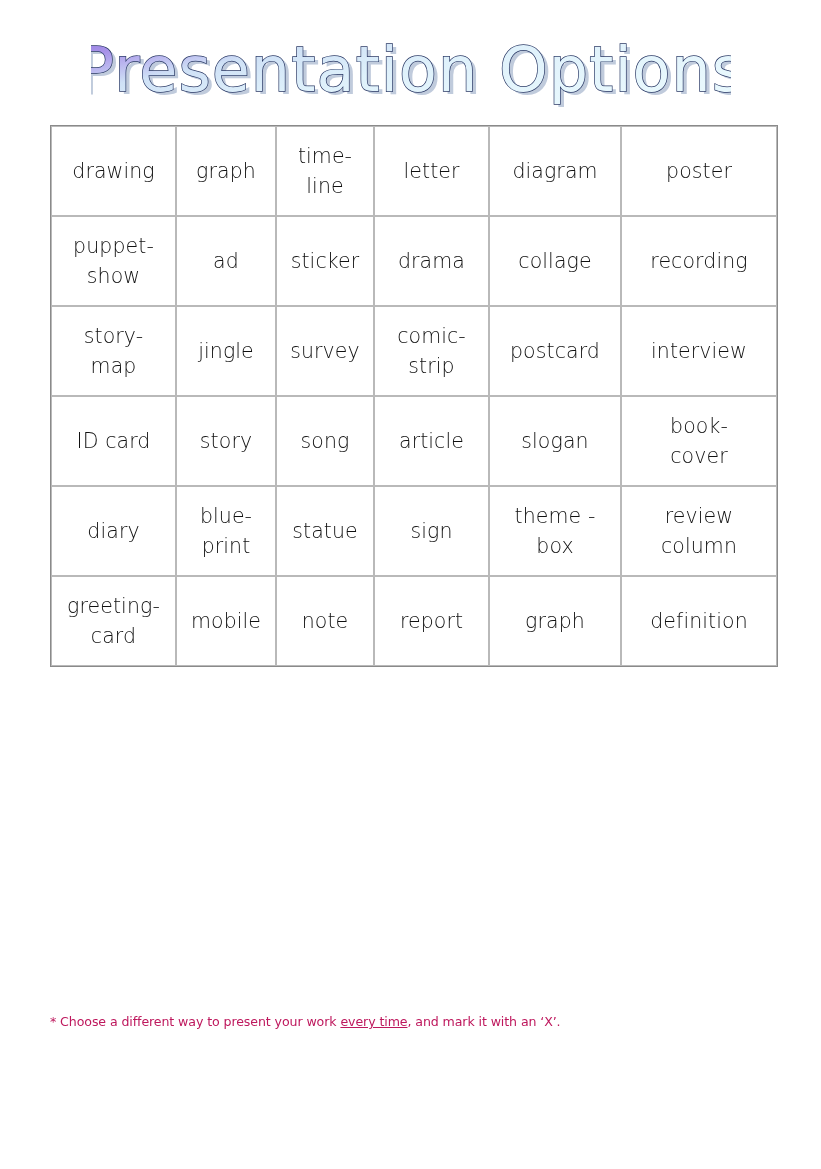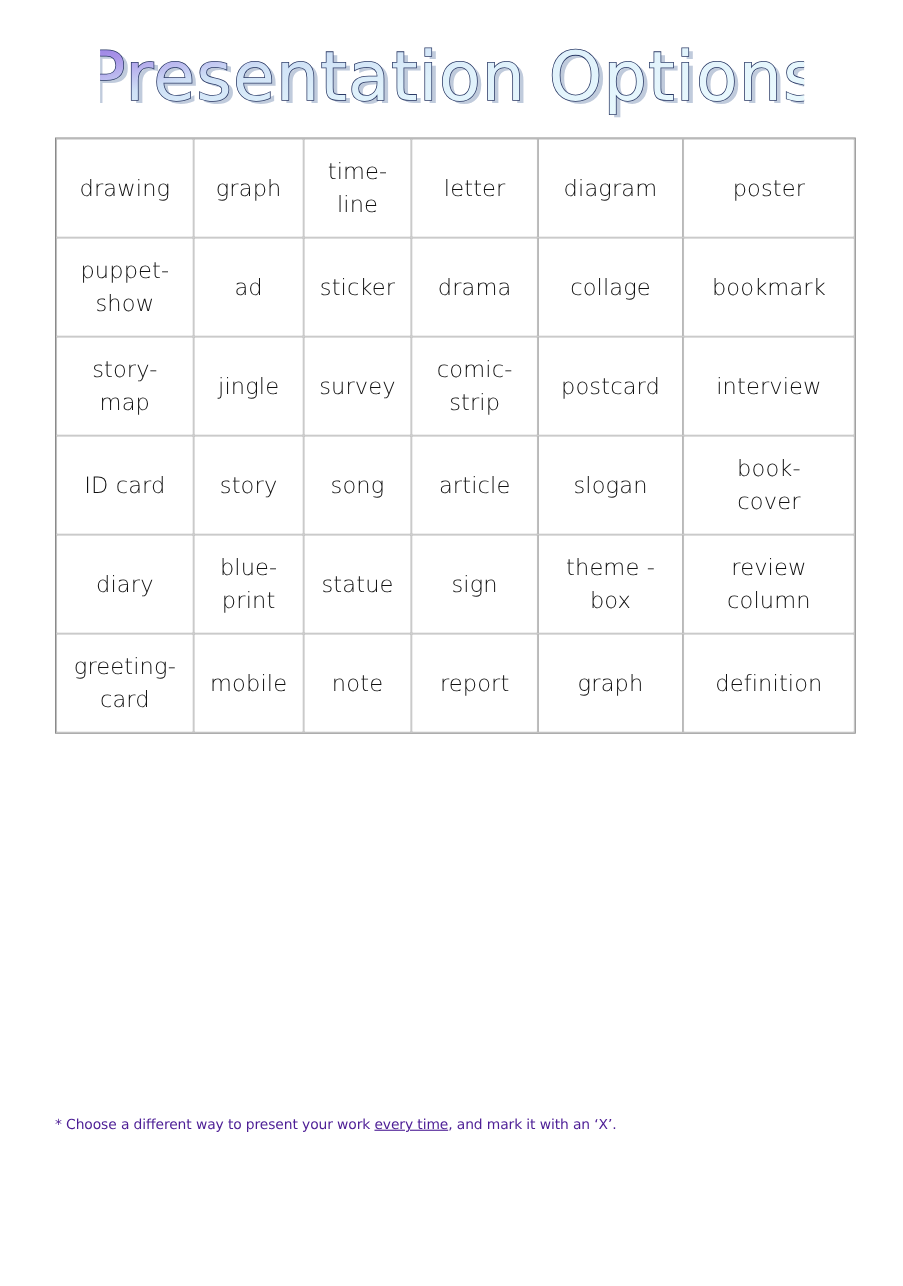--- a/index.html
+++ b/index.html
@@ -113,21 +113,21 @@
 
   
   .footnote {
     position: absolute;
     left: 50px;
     top: 1014px;
     width: 726px;
     font-family: "DejaVu Sans", sans-serif;
     font-size: 12.6px;
     font-weight: 400;
-    color: #4c1d95;
+    color: #be185d;
     letter-spacing: -0.1px;
     z-index: 7;
     white-space: nowrap;
   }
   .footnote u {
     text-decoration: underline;
     text-underline-offset: 1px;
   }
 </style>
 </head>
@@ -178,21 +178,21 @@
             <td>letter</td>
             <td>diagram</td>
             <td>poster</td>
           </tr>
           <tr>
             <td>puppet-<br>show</td>
             <td>ad</td>
             <td>sticker</td>
             <td>drama</td>
             <td>collage</td>
-            <td>bookmark</td>
+            <td>recording</td>
           </tr>
           <tr>
             <td>story-<br>map</td>
             <td>jingle</td>
             <td>survey</td>
             <td>comic-<br>strip</td>
             <td>postcard</td>
             <td>interview</td>
           </tr>
           <tr>

